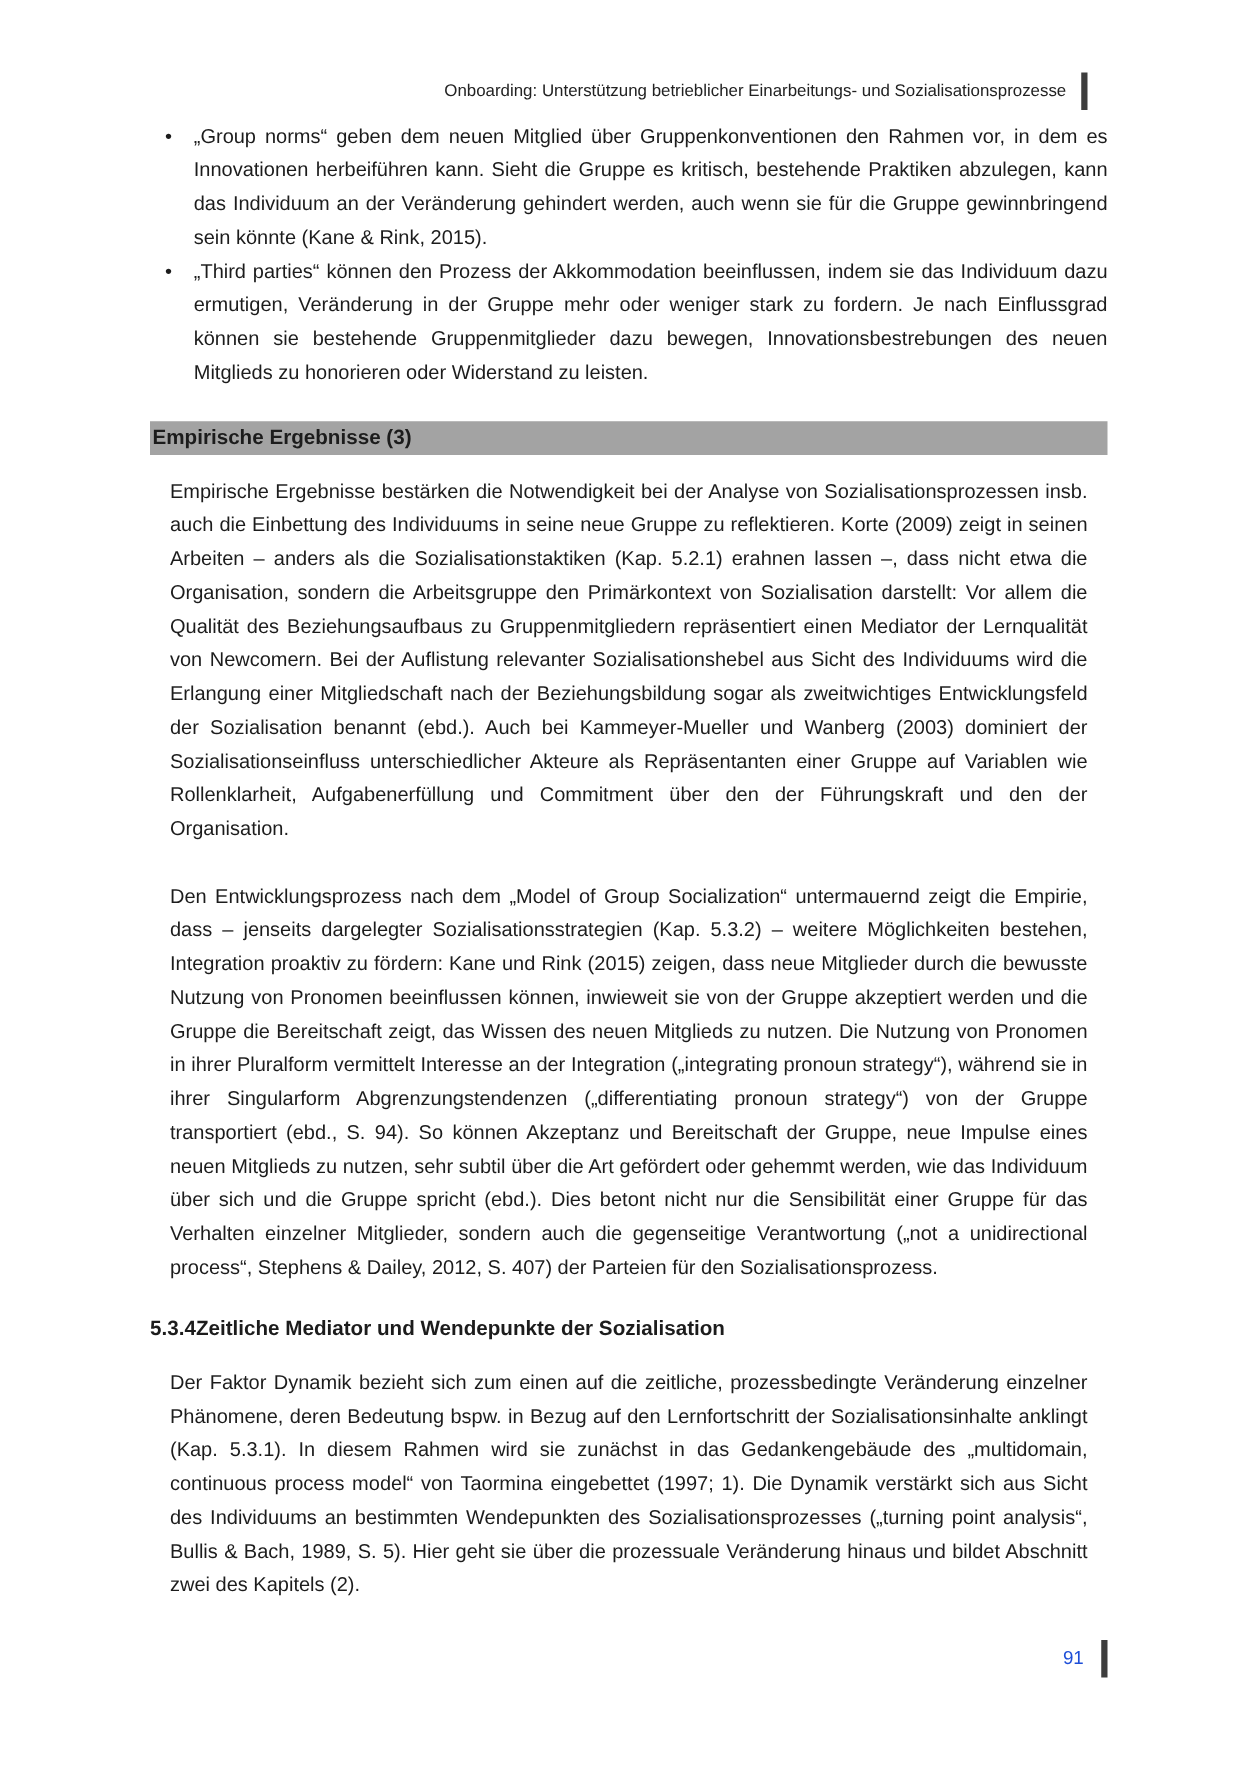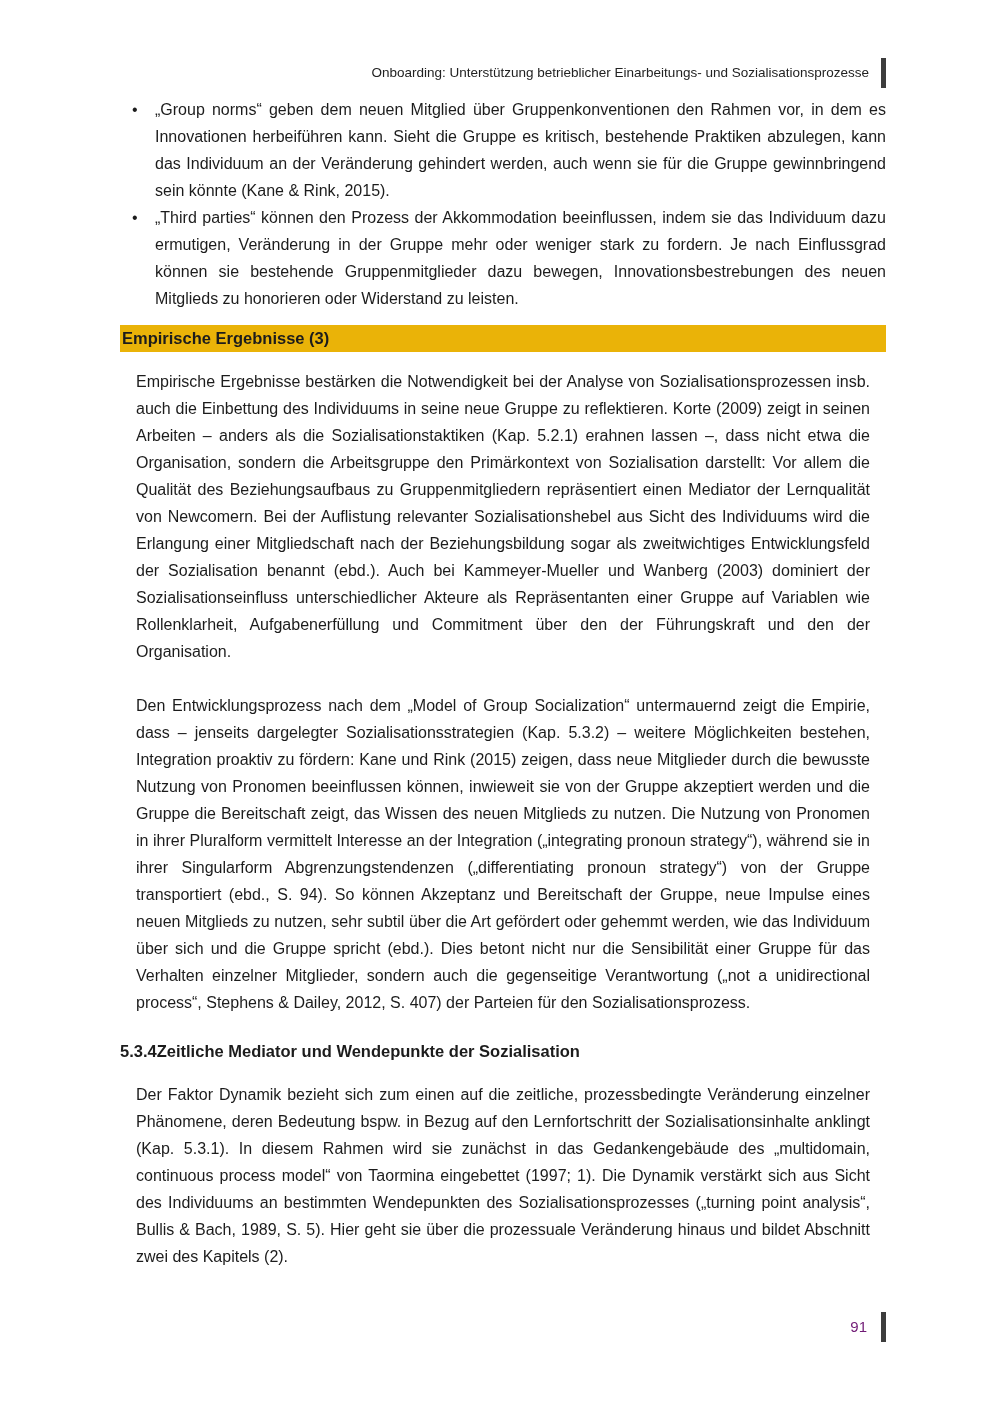--- a/index.html
+++ b/index.html
@@ -14,21 +14,21 @@
     position: relative;
     width: 1000px;
     height: 1414px;
     background: #ffffff;
   }
 
   
   .running-header {
     position: absolute;
     top: 58px;
-    left: 120px;
+    left: 104px;
     width: 766px;
     display: flex;
     justify-content: flex-end;
     align-items: center;
     gap: 12px;
   }
   .running-head-text {
     font-size: 13.5px;
     line-height: 30px;
     color: #222222;
@@ -65,22 +65,22 @@
   }
   .li-bold { font-weight: normal; }
 
   .subheading {
     font-size: 16.5px;
     font-weight: bold;
     line-height: 27px;
     text-align: left;
   }
   .subheading.shaded {
-    margin-top: 13px;
-    background: #eab308;
+    margin-top: 25px;
+    background: #a3a3a3;
     padding-left: 2px;
   }
   .subheading.numbered {
     margin-top: 22px;
     background: transparent;
   }
   .sec-num { display: inline-block; }
 
   .para { margin: 16px; }
   .para.spaced { margin-top: 27px; }
@@ -92,21 +92,21 @@
     left: 120px;
     width: 766px;
     display: flex;
     justify-content: flex-end;
     align-items: center;
     gap: 14px;
   }
   .page-number {
     font-size: 15px;
     line-height: 30px;
-    color: #701a75;
+    color: #1d4ed8;
   }
 </style>
 </head>
 <body>
 
 <div class="page">
 
   <header class="running-header">
     <span class="running-head-text">Onboarding: Unterstützung betrieblicher Einarbeitungs- und Sozialisationsprozesse</span>
     <span class="vrule"></span>

